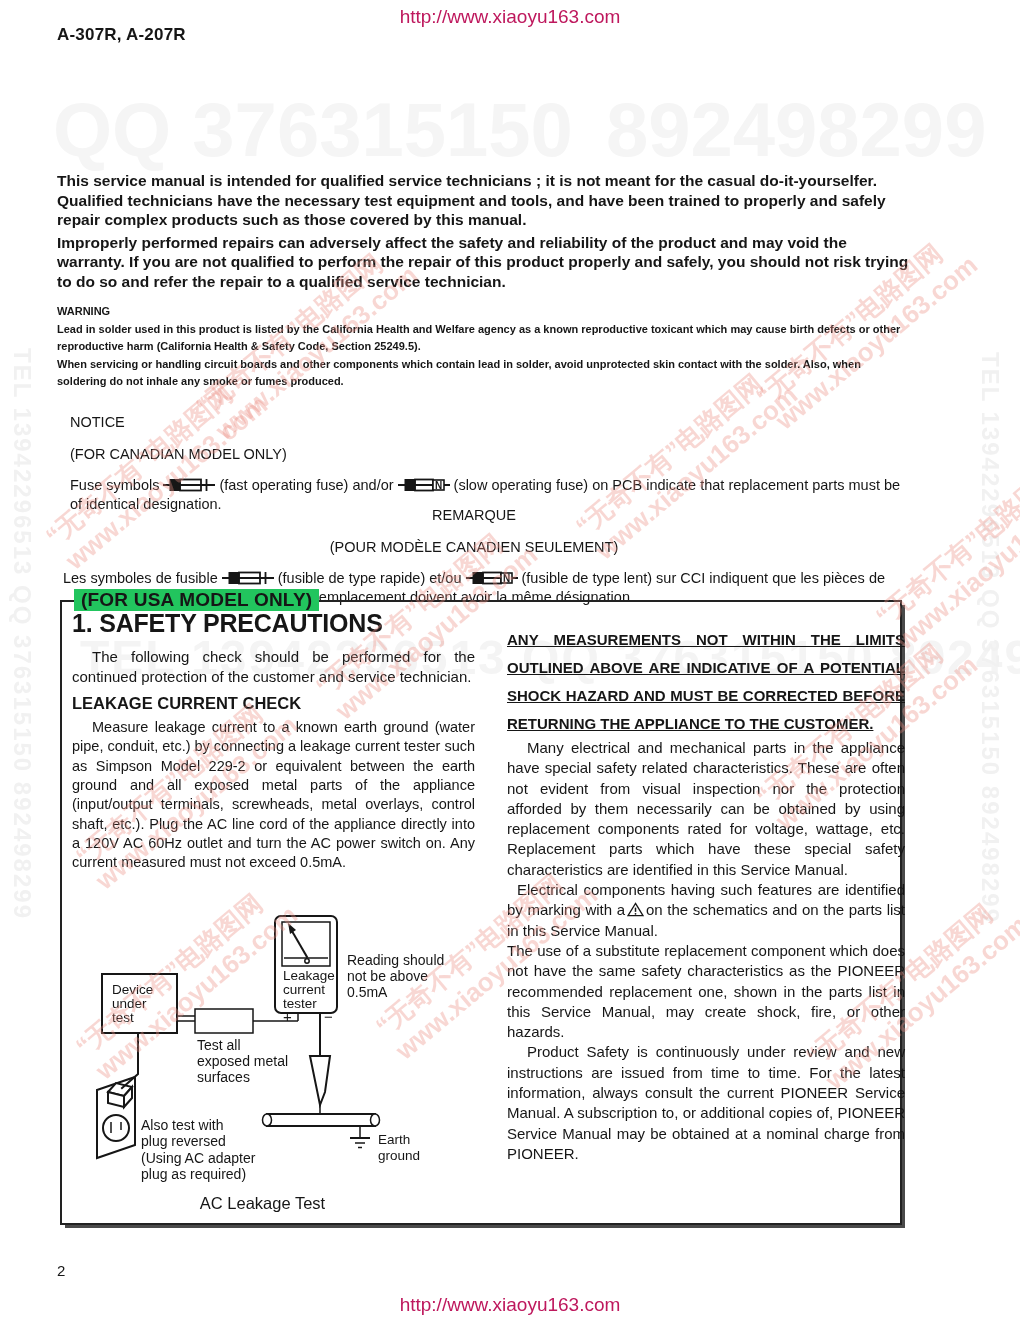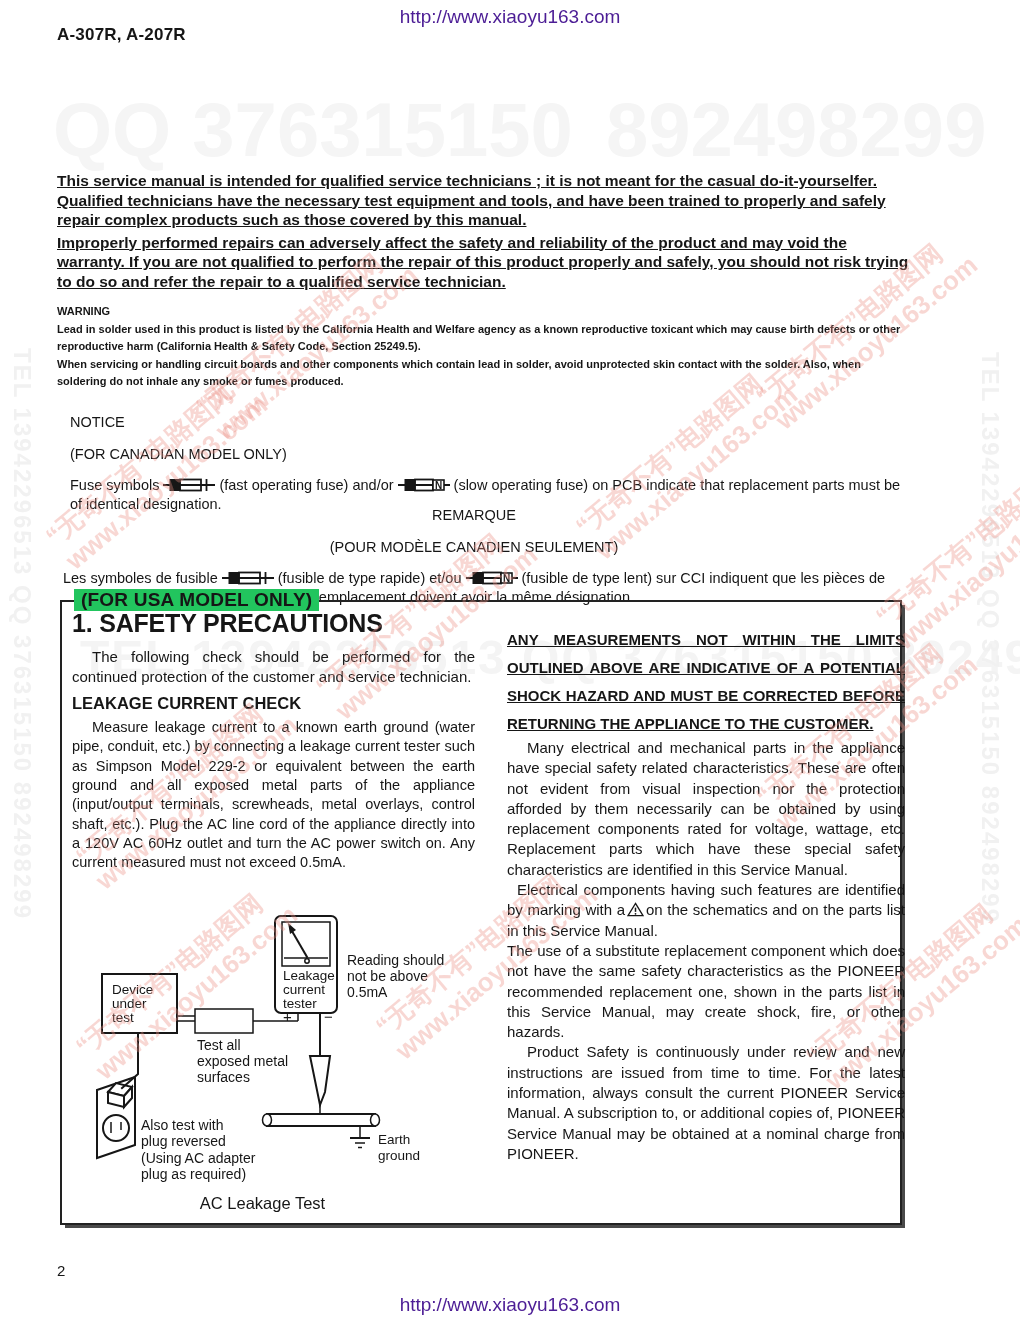--- a/index.html
+++ b/index.html
@@ -3,33 +3,33 @@
 <meta charset="utf-8">
 <style>
   html,body { margin:0; padding:0; background:#fff; }
   .page {
     position:relative; width:1020px; height:1320px; background:#fff;
     overflow:hidden; font-family:"Liberation Sans","DejaVu Sans",sans-serif;
     color:#161616;
   }
   
   .wm { position:absolute; pointer-events:none; }
-  .wm-url { left:0; right:0; text-align:center; color:#4c1d95; font-size:19px; z-index:0; }
+  .wm-url { left:0; right:0; text-align:center; color:#be185d; font-size:19px; z-index:0; }
   .wm-big { font-weight:bold; color:#f5f5f5; font-size:76px; white-space:nowrap; z-index:0; }
   .wm-band { font-weight:bold; color:#f4f4f4; white-space:nowrap; z-index:0; }
   .wm-side { font-weight:bold; color:#f1f1f1; font-size:24px; letter-spacing:2px;
              white-space:nowrap; transform-origin:0 0; transform:rotate(90deg); z-index:0; }
   .wm-diag { z-index:3; color:rgba(236,143,134,0.36); font-size:26px; line-height:31px;
              transform:rotate(-40deg); white-space:nowrap; font-weight:bold; }
   
   .content { position:absolute; z-index:1; }
   .model-header { left:57px; top:25px; font-size:17px; font-weight:bold; letter-spacing:0.2px; }
   .main-title { left:57px; top:108px; font-size:30px; font-weight:bold; letter-spacing:-0.3px; }
   .intro { left:57px; top:171px; width:852px; font-size:15.5px; font-weight:bold; line-height:19.5px; }
-  .intro p { margin:0 0 3px 0;text-decoration:underline; }
+  .intro p { margin:0 0 3px 0; }
   .warning { left:57px; top:303px; width:852px; font-size:11px; font-weight:bold; line-height:17.6px; }
   .warning p { margin:0; }
   .notice { left:57px; top:400px; width:862px; font-size:14.5px; line-height:18.6px; }
   .notice p, .remarque p { margin:13px; }
   .remarque { left:43px; top:493px; width:862px; font-size:14.5px; line-height:18.6px;text-align:center; }
   .fuse { width:52px; height:16px; vertical-align:-3px; margin:0 4px; }
   .fuse line, .fuse rect.o { stroke:#161616; stroke-width:1.8; fill:none; }
   .fuse rect.s { fill:#161616; stroke:#161616; }
   .fuse rect.w { fill:#fff; stroke:#161616; stroke-width:1.6; }
   .fuse text { font-size:10px; font-weight:bold; fill:#161616; font-family:"Liberation Sans",sans-serif; }

